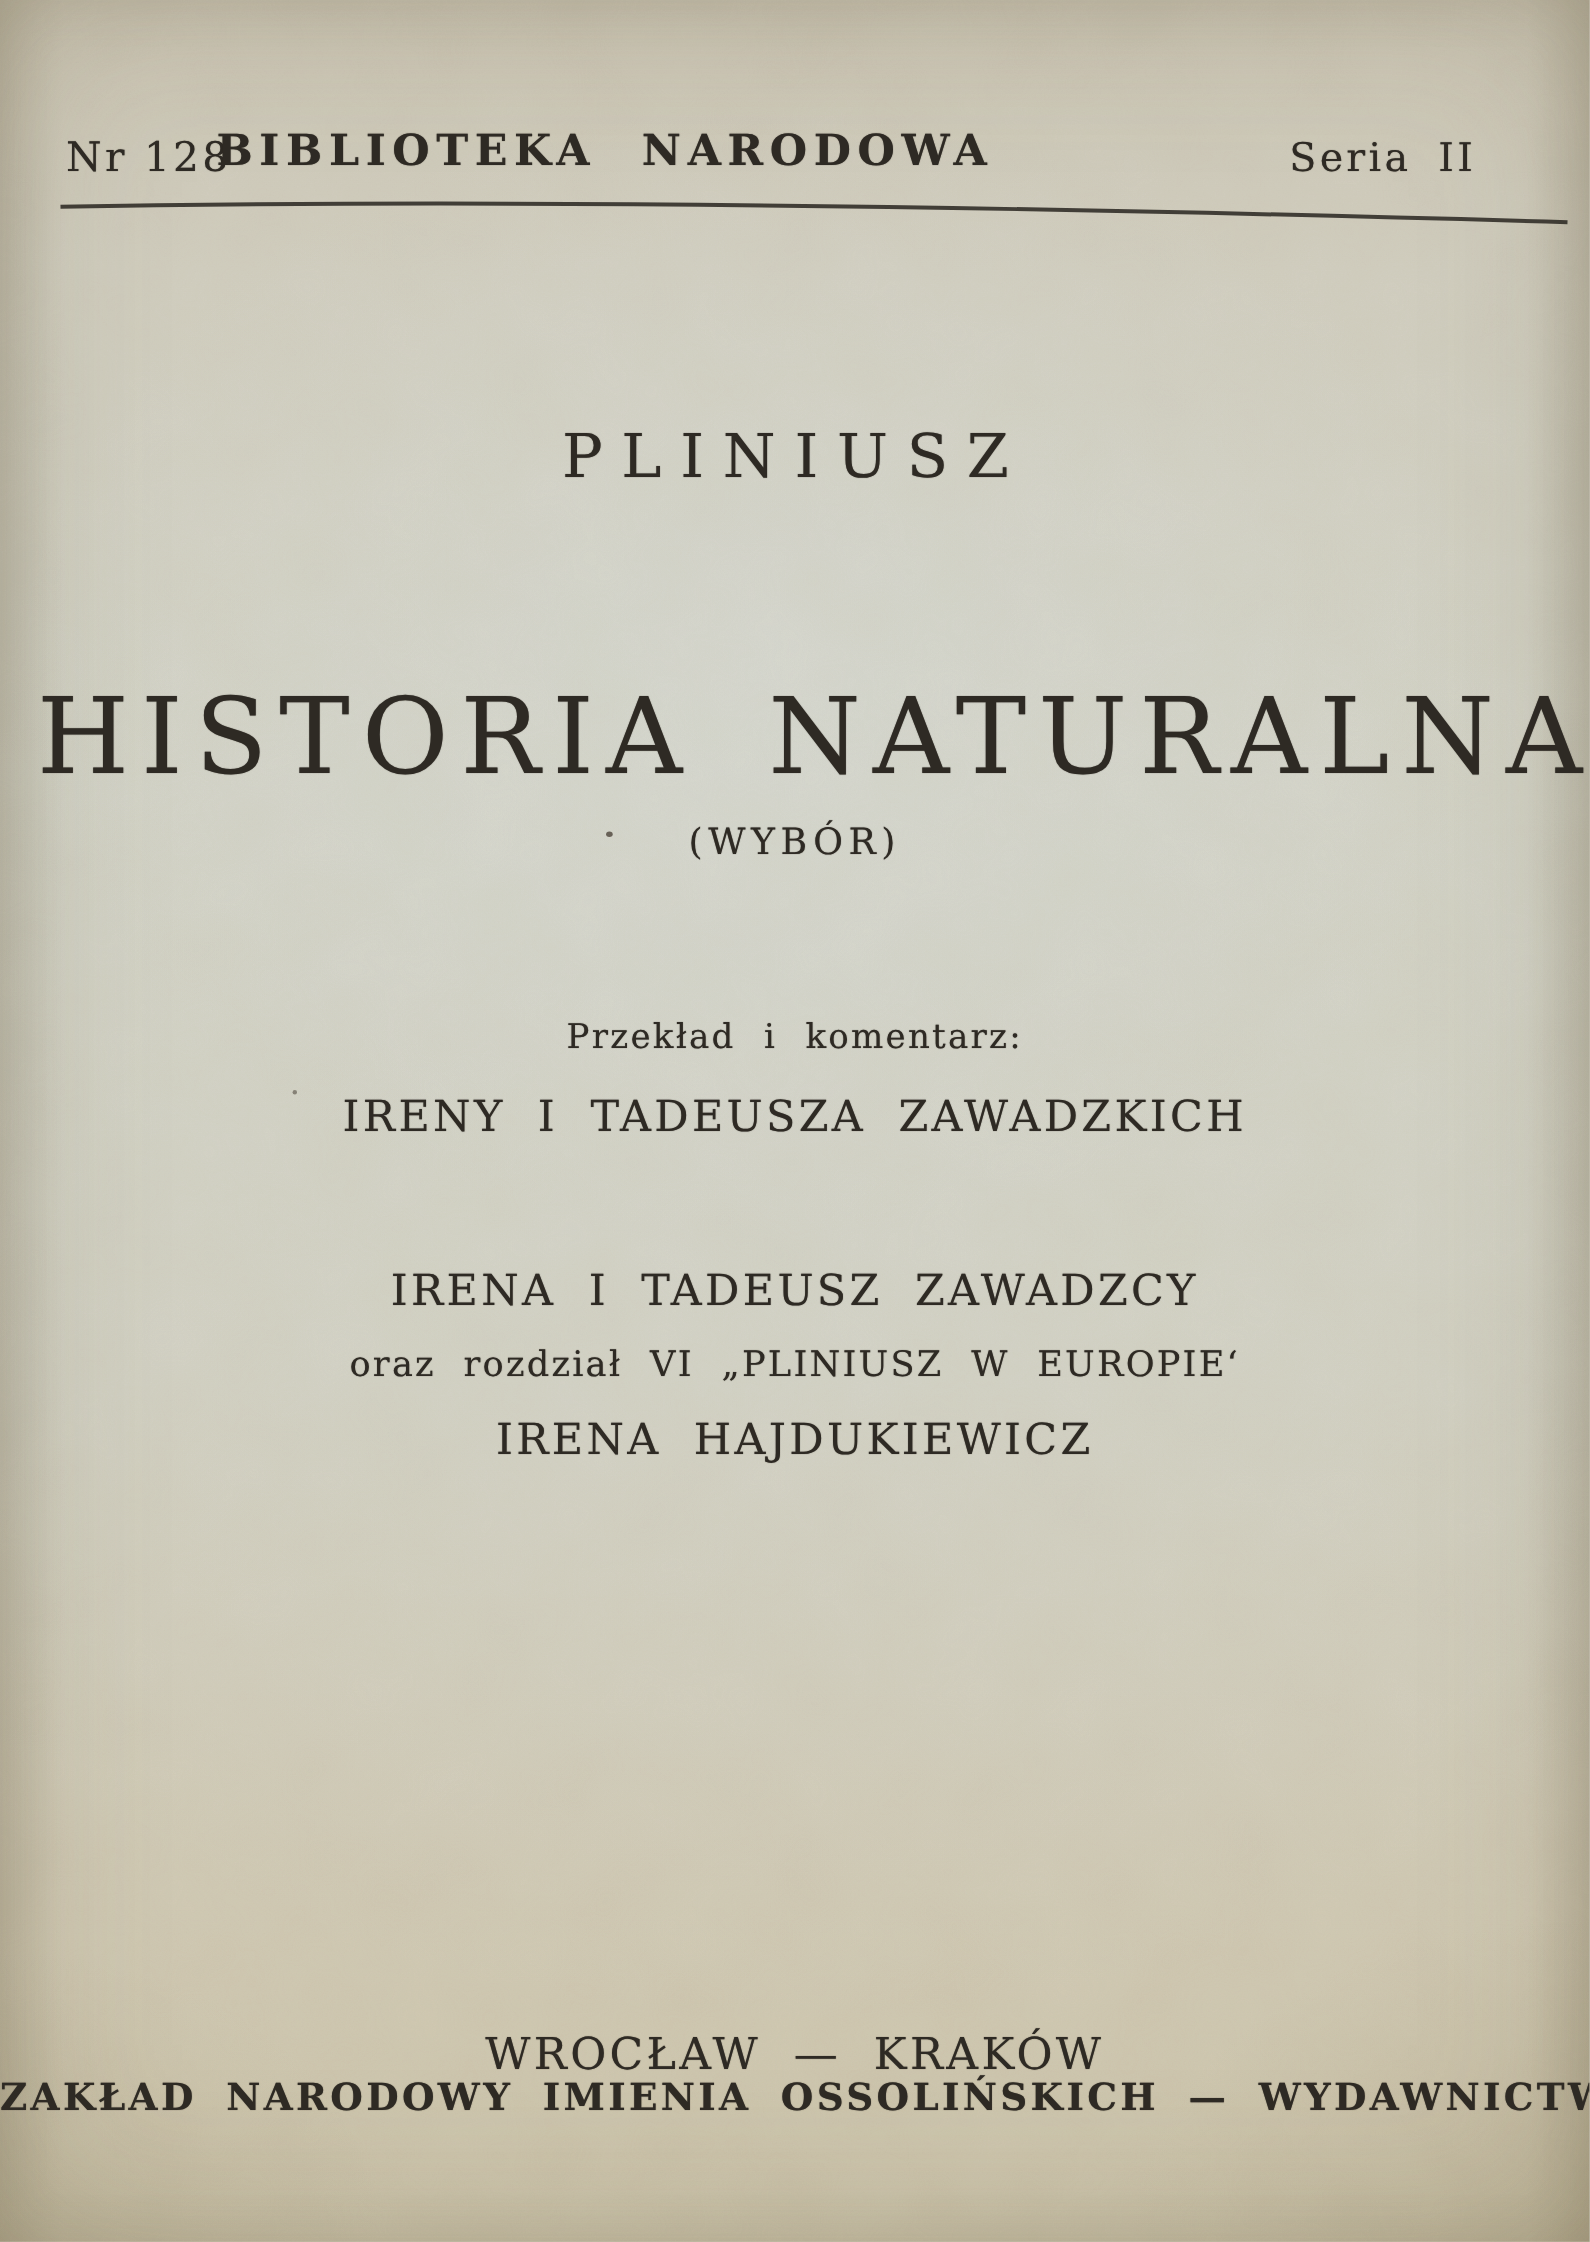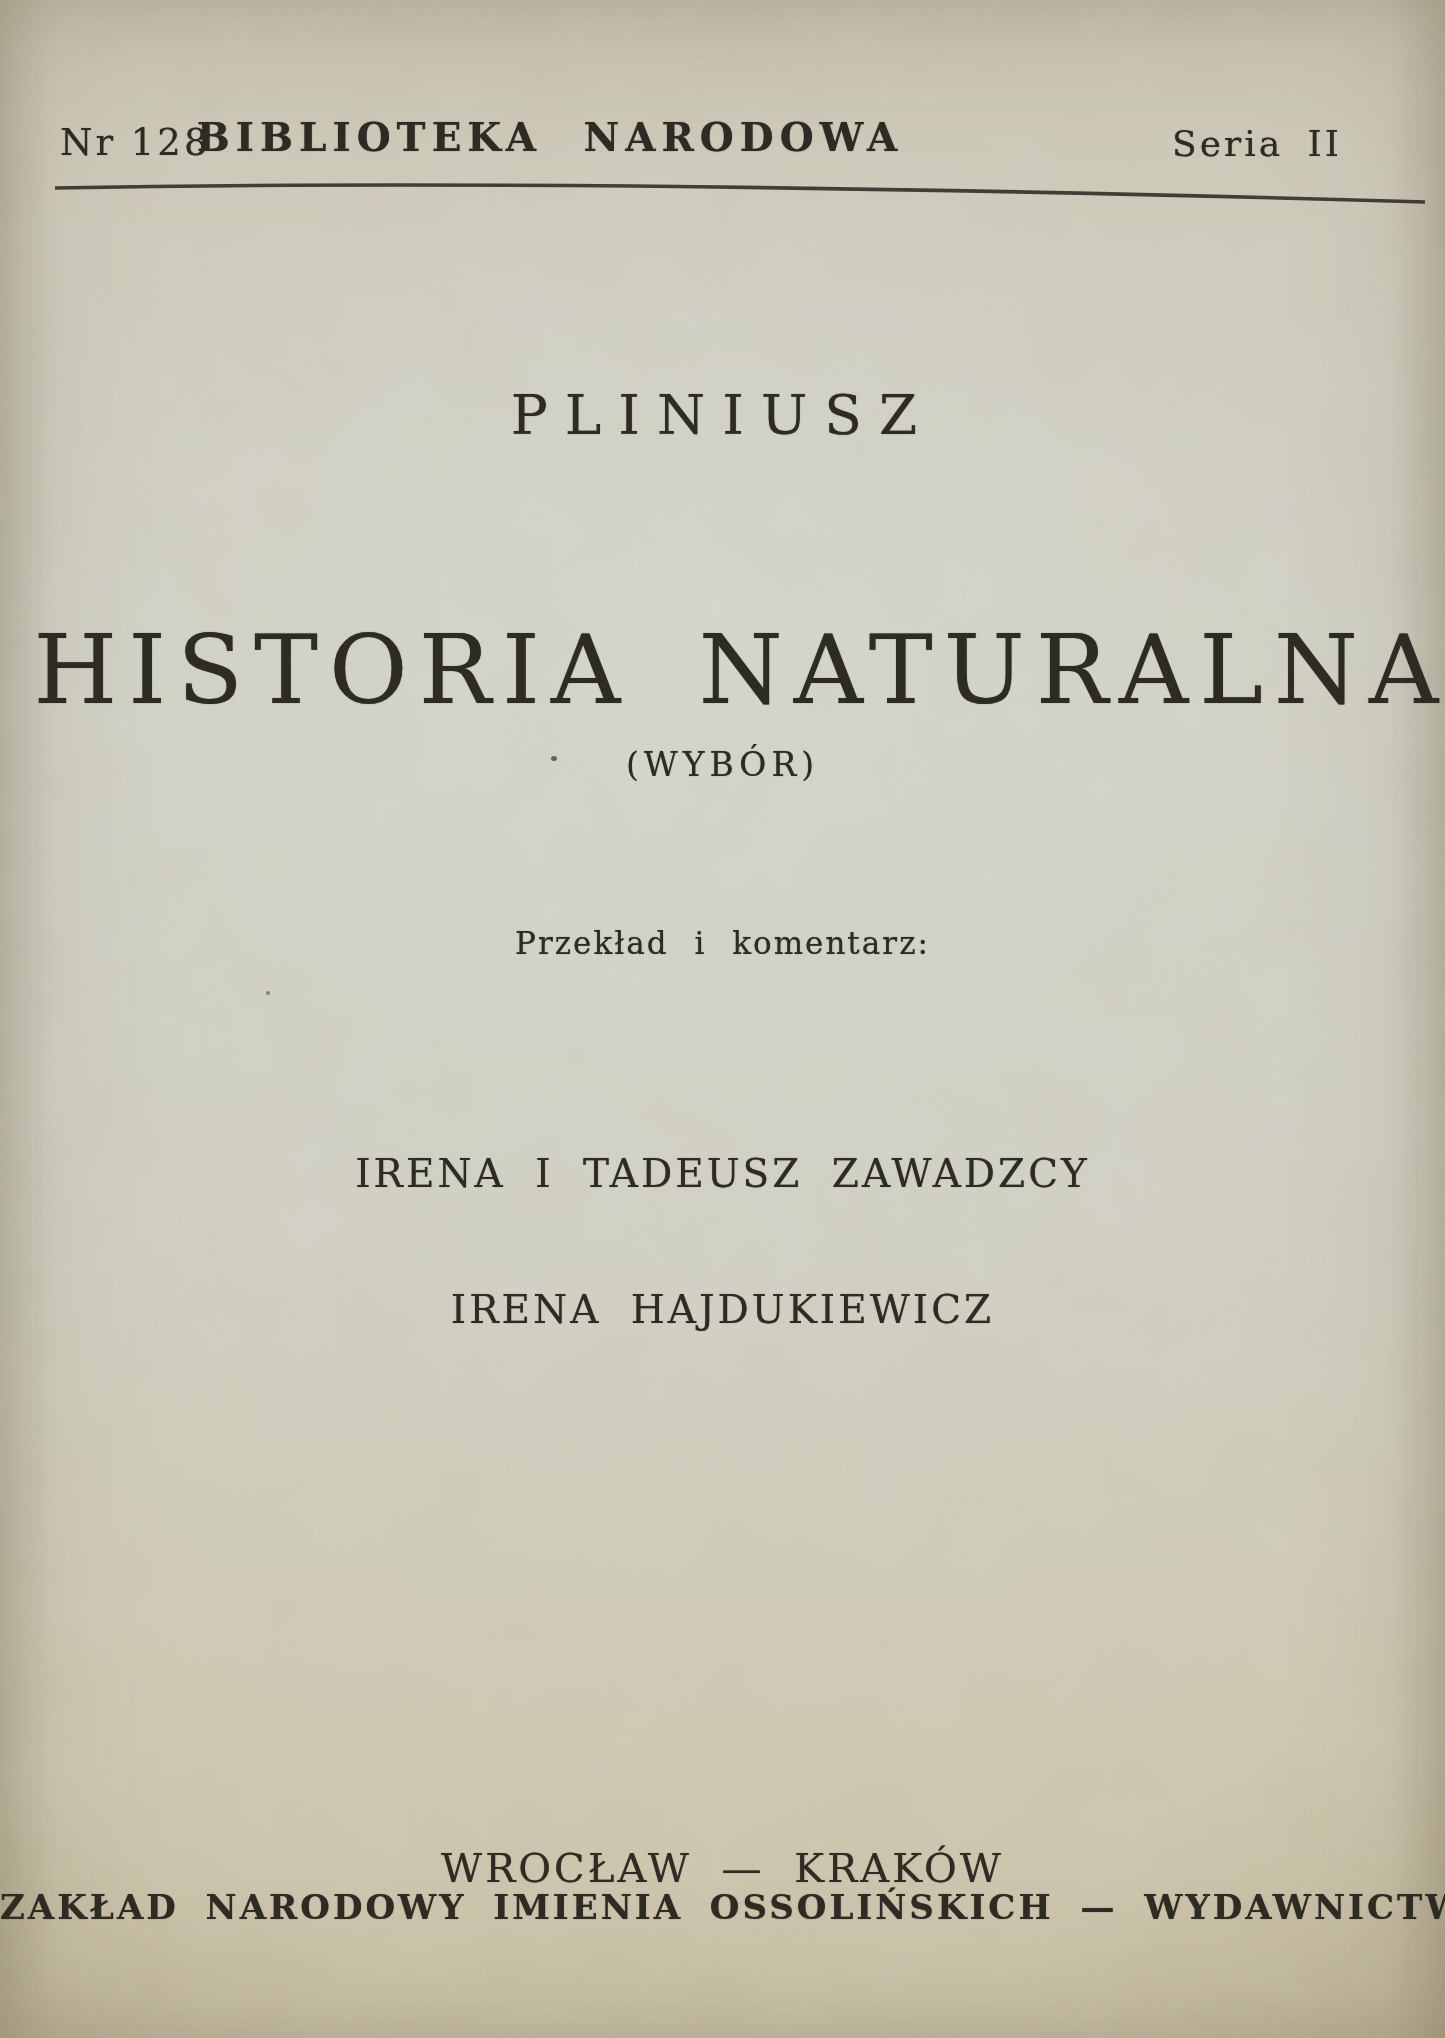--- a/index.html
+++ b/index.html
@@ -157,21 +157,23 @@
 
   <svg class="header-rule" width="1445" height="34" xmlns="http://www.w3.org/2000/svg">
     <path d="M55 10 Q 600 0 1425 24" stroke="#2e2a24" stroke-width="3.6" fill="none" opacity="0.88"></path>
   </svg>
 
   <div class="txt author">PLINIUSZ</div>
   <div class="txt main-title">HISTORIA NATURALNA</div>
   <div class="txt subtitle">(WYBÓR)</div>
 
   <div class="txt label-line lbl-translation">Przekład i komentarz:</div>
+  <div class="txt name-line names-translators">IRENY I TADEUSZA ZAWADZKICH</div>
   <div class="txt name-line names-intro">IRENA I TADEUSZ ZAWADZCY</div>
+  <div class="txt chapter-note">oraz rozdział VI „PLINIUSZ W EUROPIE‘</div>
   <div class="txt name-line chapter-author">IRENA HAJDUKIEWICZ</div>
 
   <div class="txt imprint-cities">WROCŁAW — KRAKÓW</div>
   <div class="txt imprint-publisher">ZAKŁAD NARODOWY IMIENIA OSSOLIŃSKICH — WYDAWNICTWO</div>
 
   <div class="speck speck-a"></div>
   <div class="speck speck-b"></div>
 
 </div>
 

